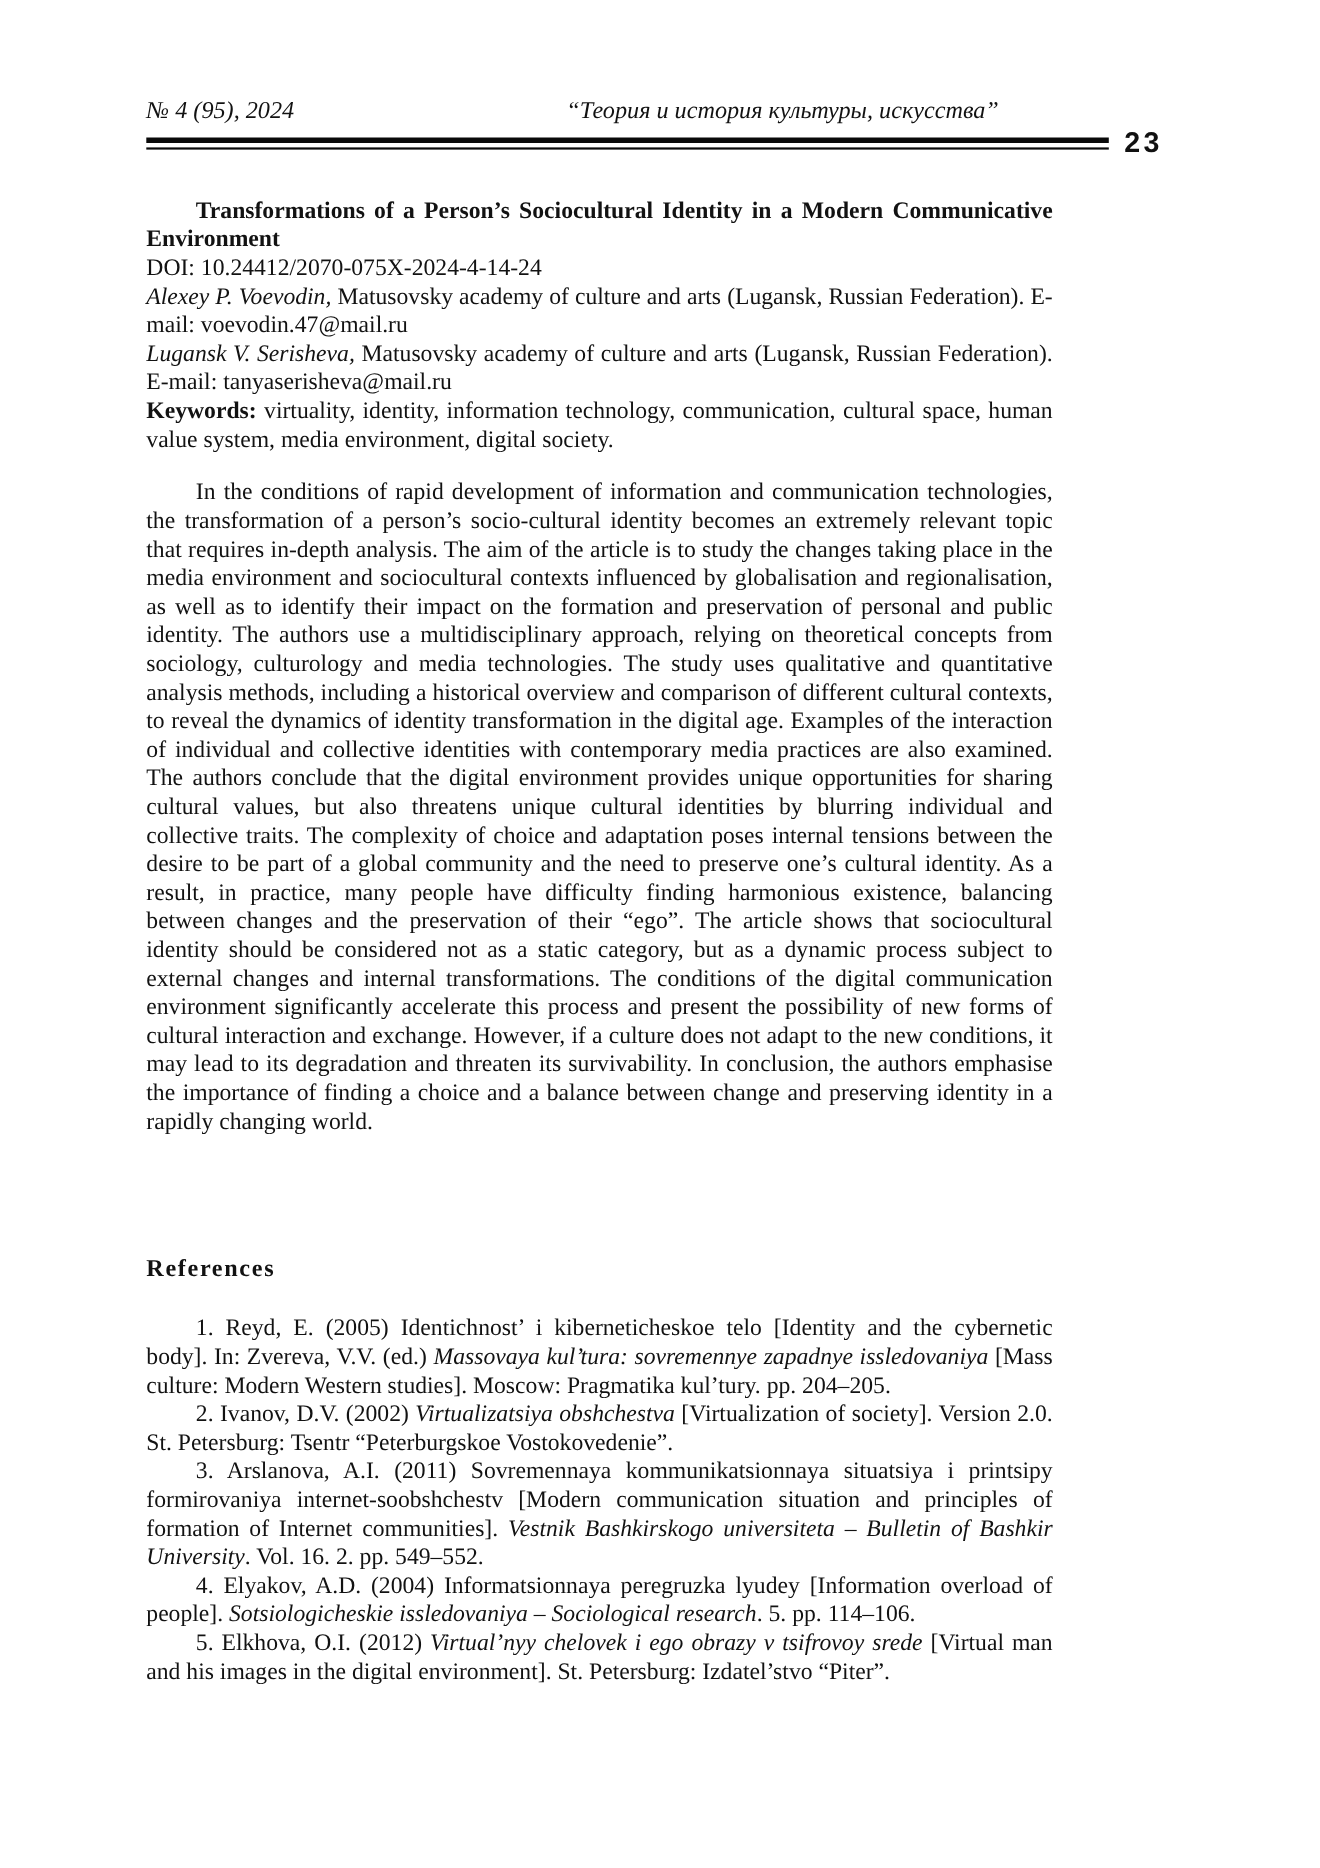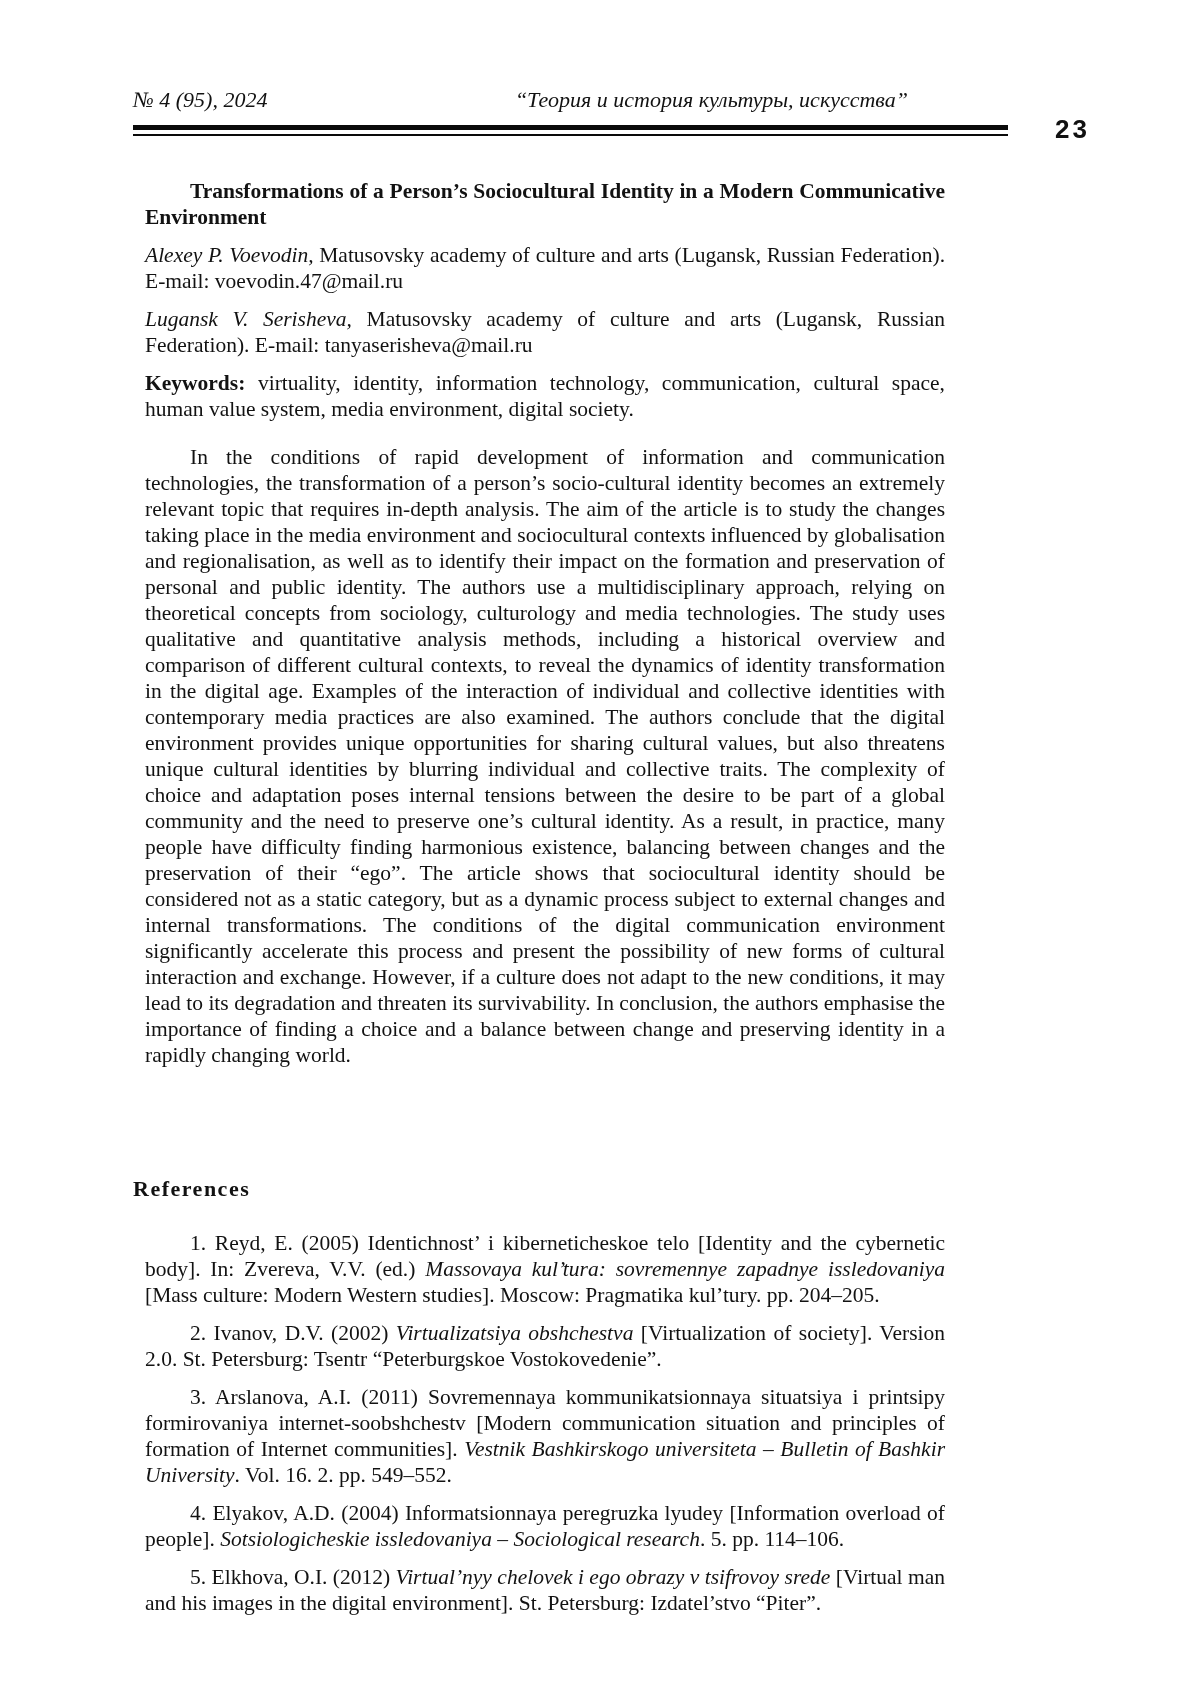--- a/index.html
+++ b/index.html
@@ -22,35 +22,35 @@
     font-style: italic;
     font-size: 22px;
     line-height: 24px;
     white-space: nowrap;
   }
   .rules-wrap { position: relative; margin-top: 13px; }
   .rule-thick { width: 875px; height: 5px; background: #0a0a0a; }
   .rule-thin  { width: 875px; height: 2px; background: #0a0a0a; margin-top: 4px; }
   .page-number {
     position: absolute;
-    left: 922px;
+    left: 889px;
     top: -11px;
     font-family: "Liberation Sans", sans-serif;
     font-weight: 700;
     font-size: 26px;
     letter-spacing: 3px;
     color: #111;
   }
   main {
     margin-top: 42px;
     font-size: 21.5px;
     line-height: 26px;
     text-align: justify;
   }
-  main p { margin: 12px; }
+  main p { margin: 0; }
   .title { font-weight: 700; text-indent: 45px; }
   .seg-i { font-style: italic; }
   .seg-b { font-weight: 700; }
   .abstract { margin-top: 22px !important; text-indent: 45px; }
   .refs-heading {
     margin: 108px 0 28px 0;
     text-align: left;
     font-size: 22px;
     font-weight: 700;
     letter-spacing: 1.5px;
@@ -69,20 +69,21 @@
     </div>
     <div class="rules-wrap">
       <div class="rule-thick"></div>
       <div class="rule-thin"></div>
       <span class="page-number">23</span>
     </div>
   </header>
 
   <main>
     <p class="title">Transformations of a Person’s Sociocultural Identity in a Modern Communicative Environment</p>
+    <p class="meta">DOI: 10.24412/2070-075X-2024-4-14-24</p>
     <p class="meta"><span class="seg-i">Alexey P. Voevodin,</span><span> Matusovsky academy of culture and arts (Lugansk, Russian Federation). E-mail: voevodin.47@mail.ru</span></p>
     <p class="meta"><span class="seg-i">Lugansk V. Serisheva,</span><span> Matusovsky academy of culture and arts (Lugansk, Russian Federation). E-mail: tanyaserisheva@mail.ru</span></p>
     <p class="meta"><span class="seg-b">Keywords:</span><span> virtuality, identity, information technology, communication, cultural space, human value system, media environment, digital society.</span></p>
 
     <p class="abstract">In the conditions of rapid development of information and communication technologies, the transformation of a person’s socio-cultural identity becomes an extremely relevant topic that requires in-depth analysis. The aim of the article is to study the changes taking place in the media environment and sociocultural contexts influenced by globalisation and regionalisation, as well as to identify their impact on the formation and preservation of personal and public identity. The authors use a multidisciplinary approach, relying on theoretical concepts from sociology, culturology and media technologies. The study uses qualitative and quantitative analysis methods, including a historical overview and comparison of different cultural contexts, to reveal the dynamics of identity transformation in the digital age. Examples of the interaction of individual and collective identities with contemporary media practices are also examined. The authors conclude that the digital environment provides unique opportunities for sharing cultural values, but also threatens unique cultural identities by blurring individual and collective traits. The complexity of choice and adaptation poses internal tensions between the desire to be part of a global community and the need to preserve one’s cultural identity. As a result, in practice, many people have difficulty finding harmonious existence, balancing between changes and the preservation of their “ego”. The article shows that sociocultural identity should be considered not as a static category, but as a dynamic process subject to external changes and internal transformations. The conditions of the digital communication environment significantly accelerate this process and present the possibility of new forms of cultural interaction and exchange. However, if a culture does not adapt to the new conditions, it may lead to its degradation and threaten its survivability. In conclusion, the authors emphasise the importance of finding a choice and a balance between change and preserving identity in a rapidly changing world.</p>
 
     <h2 class="refs-heading">References</h2>
 
     <div>
       <p class="ref"><span>1. Reyd, E. (2005) Identichnost’ i kiberneticheskoe telo [Identity and the cybernetic body]. In: Zvereva, V.V. (ed.) </span><span class="seg-i">Massovaya kul’tura: sovremennye zapadnye issledovaniya</span><span> [Mass culture: Modern Western studies]. Moscow: Pragmatika kul’tury. pp. 204–205.</span></p>

